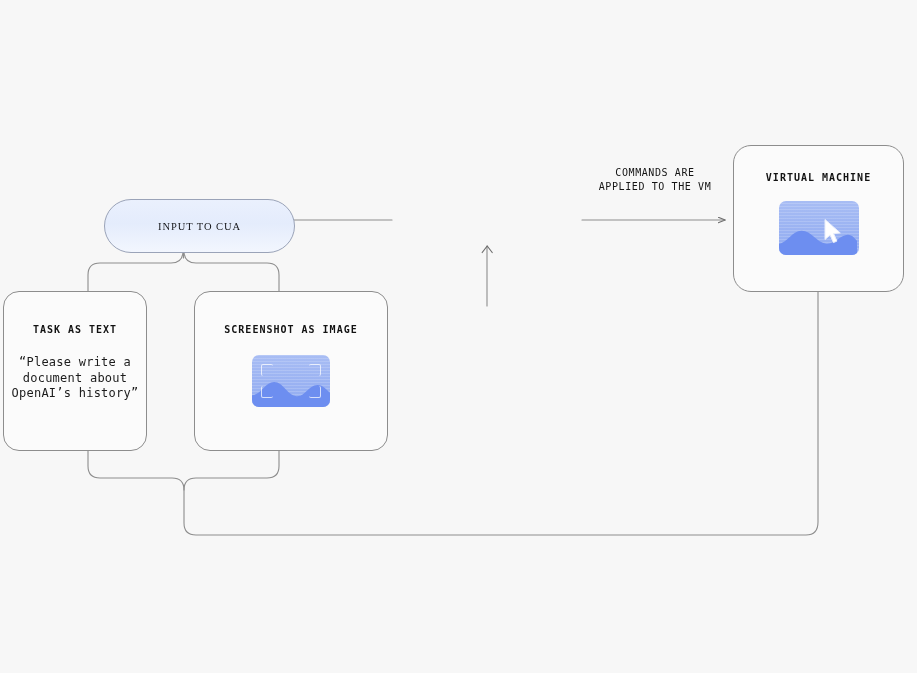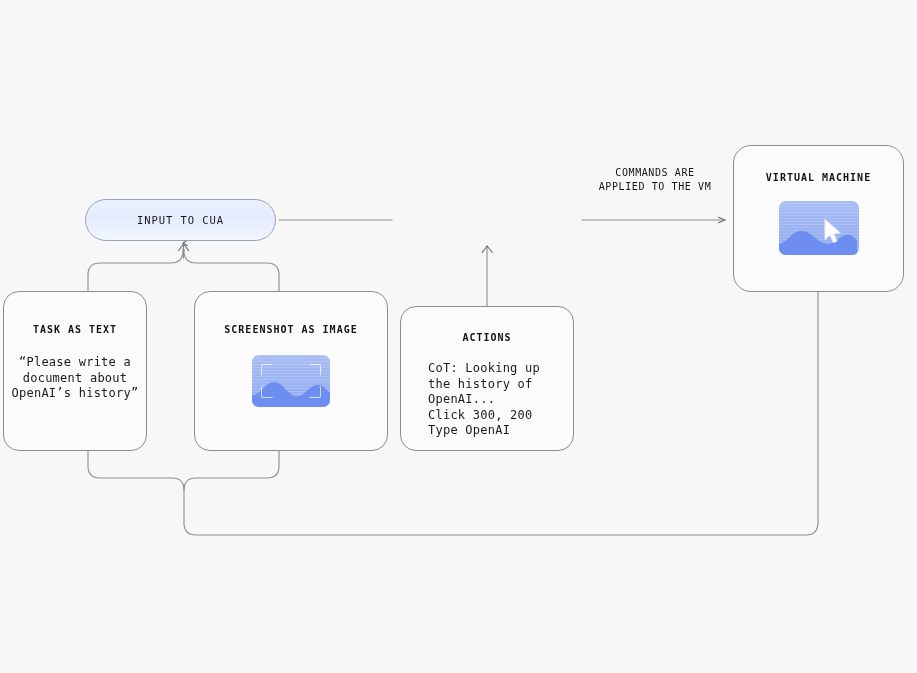--- a/index.html
+++ b/index.html
@@ -158,21 +158,21 @@
         <path d="M0.5,5.6 L3.2,1.0 L5.9,5.6" stroke="#6e6e6e" stroke-width="1.1" fill="none" stroke-linecap="round" stroke-linejoin="round"></path>
       </marker>
     </defs>
 
     <g stroke="#6e6e6e" stroke-width="1.2" fill="none" stroke-linecap="round" stroke-linejoin="round">
       <path d="M178.6,250.5 L183.6,244.0 L188.6,250.5"></path>
       <path d="M482.2,252.5 L487.2,246.0 L492.2,252.5"></path>
     </g>
   </svg>
 
-  <div class="pill" style="left:85px; top:199px; width:191px; height:42px;">
+  <div class="pill" style="left:104px; top:199px; width:191px; height:54px;font-family:Liberation Serif, serif;">
     <span>INPUT TO CUA</span>
   </div>
 
 
   <div class="card" style="left:3px; top:291px; width:144px; height:160px; padding-top:32px;">
     <div class="card-title">TASK AS TEXT</div>
     <div class="card-body center" style="margin-top:20px;">“Please write a
 document about
 OpenAI’s history”</div>
   </div>
@@ -185,28 +185,20 @@
       <svg class="hill" viewBox="0 0 78 32" preserveAspectRatio="none">
         <path d="M0,20 C9,20 13,7 22,7 C31,7 35,20 44,21 C53,22 56,10 65,10 C71,10 75,16 78,18 L78,32 L0,32 Z" fill="#6d8ef0"></path>
       </svg>
       <div class="brk tl" style="left:9px; top:9px;"></div>
       <div class="brk tr" style="right:9px; top:9px;"></div>
       <div class="brk bl" style="left:9px; bottom:9px;"></div>
       <div class="brk br" style="right:9px; bottom:9px;"></div>
     </div>
   </div>
 
-  <div class="card" style="left:400px; top:306px; width:174px; height:145px; padding-top:25px;">
-    <div class="card-title">ACTIONS</div>
-    <div class="card-body left" style="margin-top:18px; align-self:flex-start; margin-left:27px;">CoT: Looking up
-the history of
-OpenAI...
-Click 300, 200
-Type OpenAI</div>
-  </div>
 
   <div class="card" style="left:733px; top:145px; width:171px; height:147px; padding-top:26px; border-radius:18px;">
     <div class="card-title">VIRTUAL MACHINE</div>
 
     <div class="thumb" style="width:80px; height:54px; margin-top:18px;">
       <div class="scan"></div>
       <svg class="hill" viewBox="0 0 80 34" preserveAspectRatio="none">
         <path d="M0,22 C8,22 13,9 23,9 C33,9 38,21 48,22 C57,23 62,13 70,13 C75,13 78,18 80,20 L80,34 L0,34 Z" fill="#6d8ef0"></path>
       </svg>
       <svg class="cursor" style="left:43px; top:17px; width:22px; height:28px;" viewBox="0 0 22 28">

